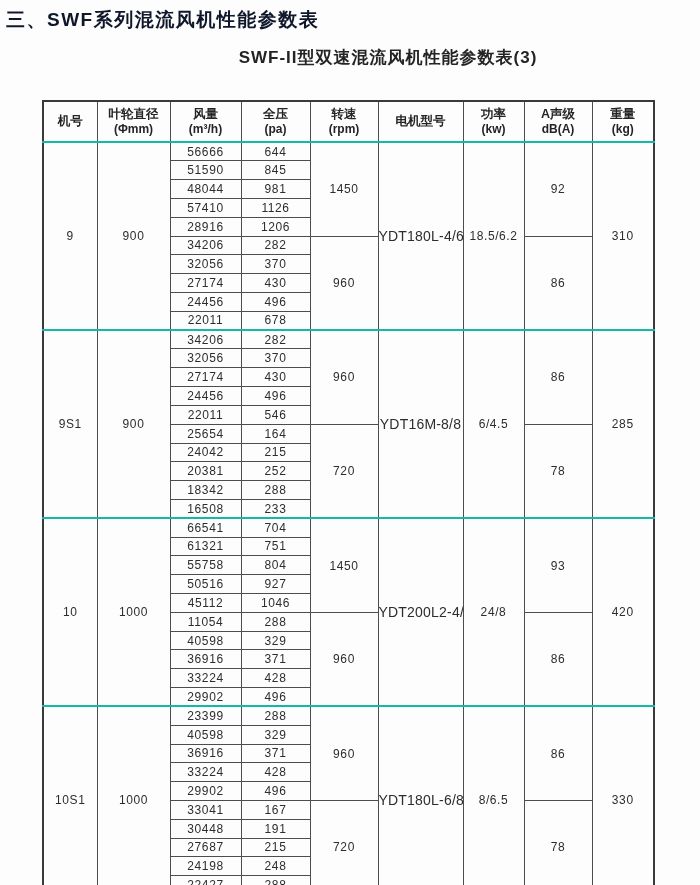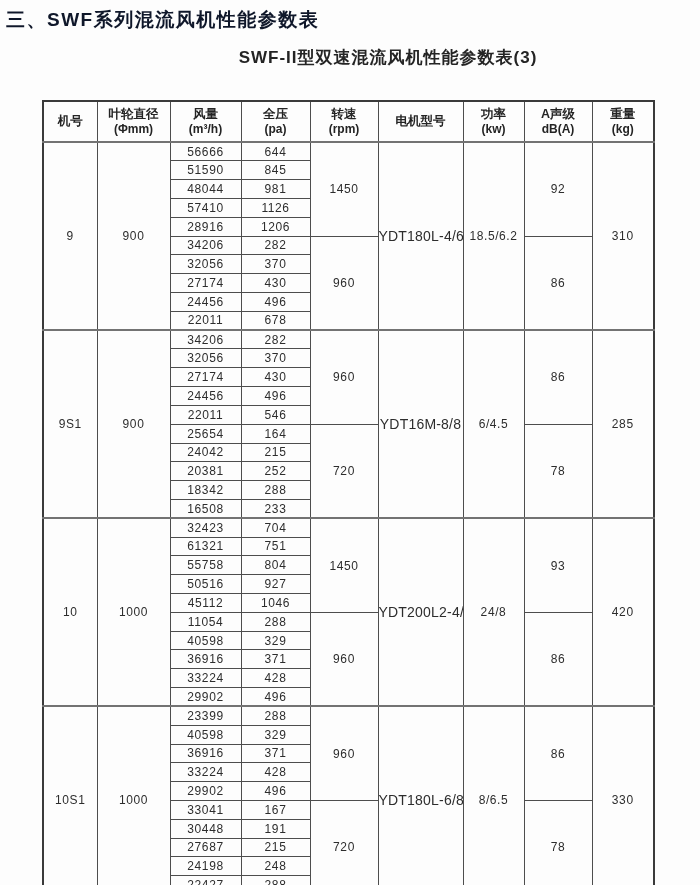--- a/index.html
+++ b/index.html
@@ -63,21 +63,21 @@
   .param-table tbody tr { height: 18.82px; }
   .param-table tbody td {
     font-size: 12px;
     letter-spacing: 0.6px;
     color: #2d2d2d;
   }
   .param-table td.motor-cell {
     font-size: 14px;
     letter-spacing: 0.2px;
   }
-  .param-table tbody tr.group-start td { border-top: 2px solid #737373; }
+  .param-table tbody tr.group-start td { border-top: 2px solid #14b8a6; }
 </style>
 </head>
 <body>
 
 <div class="page">
   <h1 class="page-title">三、SWF系列混流风机性能参数表</h1>
   <h2 class="page-subtitle">SWF-II型双速混流风机性能参数表(3)</h2>
 
   <table class="param-table">
     <colgroup>
@@ -199,21 +199,21 @@
           <td class="flow-cell">18342</td>
           <td class="pressure-cell">288</td>
         </tr>
         <tr>
           <td class="flow-cell">16508</td>
           <td class="pressure-cell">233</td>
         </tr>
         <tr class="group-start">
           <td rowspan="10" class="model-cell">10</td>
           <td rowspan="10" class="diameter-cell">1000</td>
-          <td class="flow-cell">32423</td>
+          <td class="flow-cell">66541</td>
           <td class="pressure-cell">704</td>
           <td rowspan="5" class="speed-cell">1450</td>
           <td rowspan="10" class="motor-cell">YDT200L2-4/6</td>
           <td rowspan="10" class="power-cell">24/8</td>
           <td rowspan="5" class="noise-cell">93</td>
           <td rowspan="10" class="weight-cell">420</td>
         </tr>
         <tr>
           <td class="flow-cell">61321</td>
           <td class="pressure-cell">751</td>

